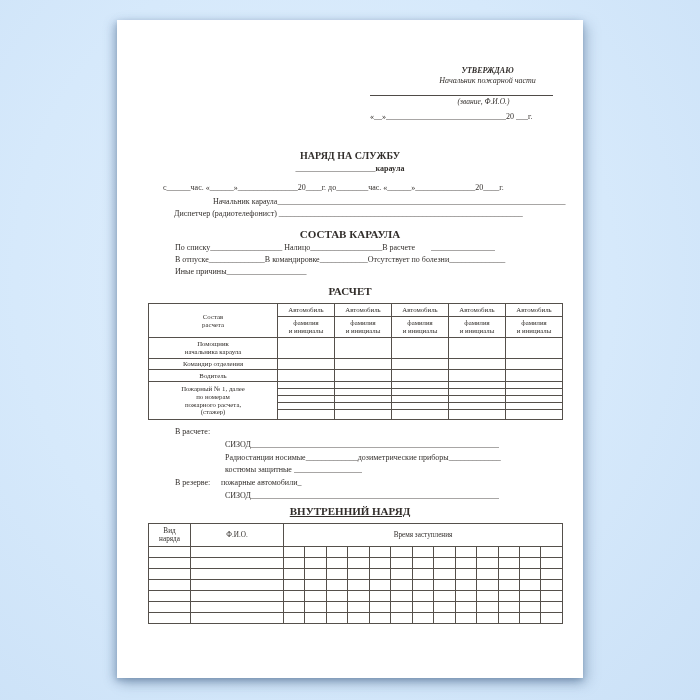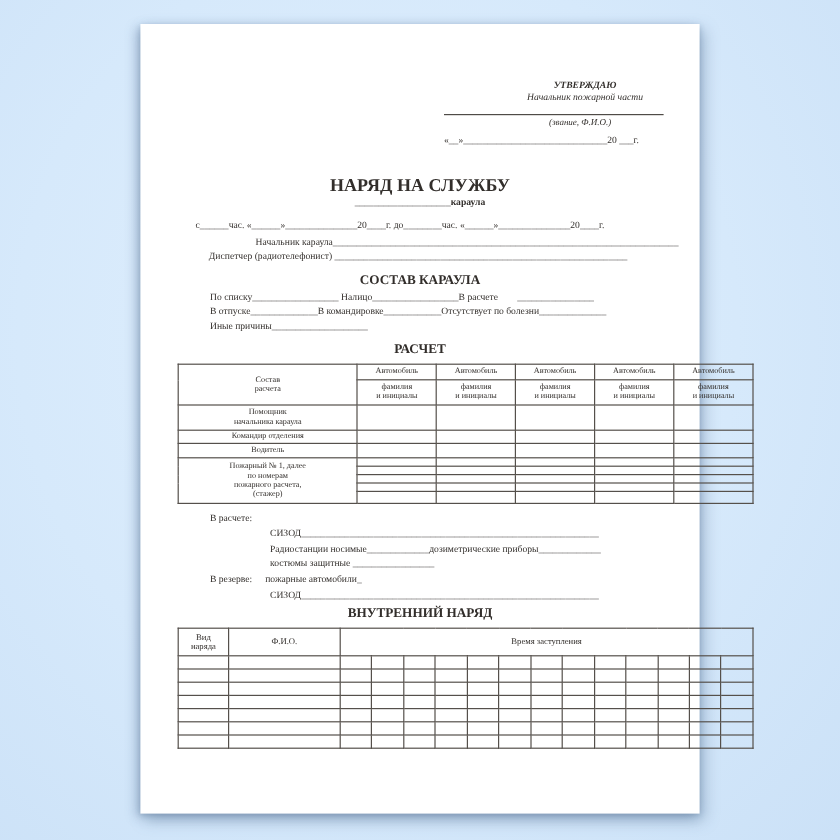--- a/index.html
+++ b/index.html
@@ -17,33 +17,33 @@
     width:466px;height:658px;
     background:#ffffff;
     box-shadow:-4px 3px 9px rgba(80,110,145,.35), 4px 5px 12px rgba(80,110,145,.40), 0 2px 4px rgba(80,110,145,.25);
   }
   .abs{position:absolute;}
   .pre{white-space:pre;}
   .ctr{text-align:center;width:100%;left:0;}
   .b{font-weight:bold;}
   .i{font-style:italic;}
   .fs8{font-size:8px;line-height:10px;}
-  .fs9{font-size:15px;line-height:11px;}
+  .fs9{font-size:10px;line-height:11px;}
   .hd{font-size:11px;line-height:10px;font-weight:bold;}
 
   
   .approve{position:absolute;top:46px;left:253px;width:183px;font-size:8px;line-height:10px;}
   .approve .pad{padding-left:52px;text-align:center;}
   .approve .rule{border-top:1px solid #4f4b47;margin-top:9px;height:0;}
   .approve .hint{padding-left:44px;text-align:center;font-size:7.5px;margin-top:1px;}
   .approve .date{margin-top:5px;white-space:pre;}
 
   
   table{border-collapse:collapse;table-layout:fixed;}
-  .frm{position:absolute;left:31px;width:480px;border:1.5px solid #55504b;}
+  .frm{position:absolute;left:31px;width:415px;border:1.5px solid #55504b;}
   .frm th,.frm td{border:1px solid #55504b;padding:0;margin:0;overflow:hidden;}
   .frm th{font-weight:normal;}
 
   .calc{top:283px;font-size:6.8px;line-height:7.8px;text-align:center;}
   .calc .lbl,.calc th{white-space:pre-line;vertical-align:middle;}
   .calc .hr1 th{height:12px;}
   .calc .hr2 th{height:20px;}
   .r20 td{height:20px;}
   .r11 td{height:10px;}
   .r12 td{height:11px;}
@@ -186,21 +186,21 @@
     </table>
 
     <div class="abs eq-label" style="left:58px;top:407px;">В расчете:</div>
     <div class="abs eq-label" style="left:108px;top:420px;">СИЗОД______________________________________________________________</div>
     <div class="abs eq-label" style="left:108px;top:433px;">Радиостанции носимые_____________дозиметрические приборы_____________</div>
     <div class="abs eq-label" style="left:108px;top:445px;">костюмы защитные _________________</div>
     <div class="abs eq-label" style="left:58px;top:458px;">В резерве:</div>
     <div class="abs eq-label" style="left:104px;top:458px;">пожарные автомобили_</div>
     <div class="abs eq-label" style="left:108px;top:471px;">СИЗОД______________________________________________________________</div>
 
-    <div class="abs ctr hd" style="top:486px;">ВНУТРЕННИЙ НАРЯД</div>
+    <div class="abs ctr hd" style="top:486px;text-decoration:underline;">ВНУТРЕННИЙ НАРЯД</div>
 
     <table class="frm duty">
       <thead>
         <tr>
           <th class="c1">Вид
 наряда</th>
           <th class="c2">Ф.И.О.</th>
           <th colspan="13">Время заступления</th>
         </tr>
       </thead>

